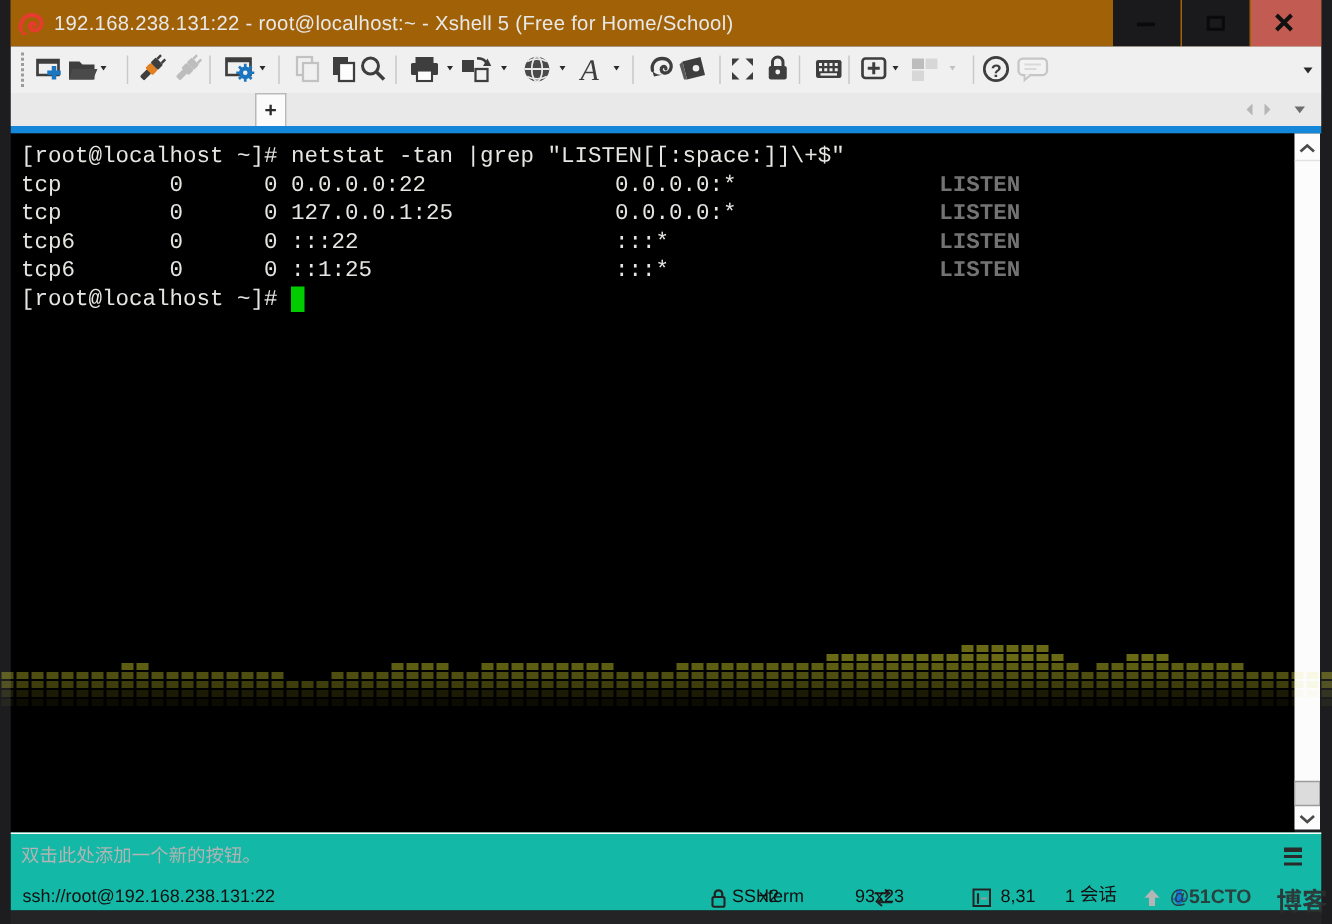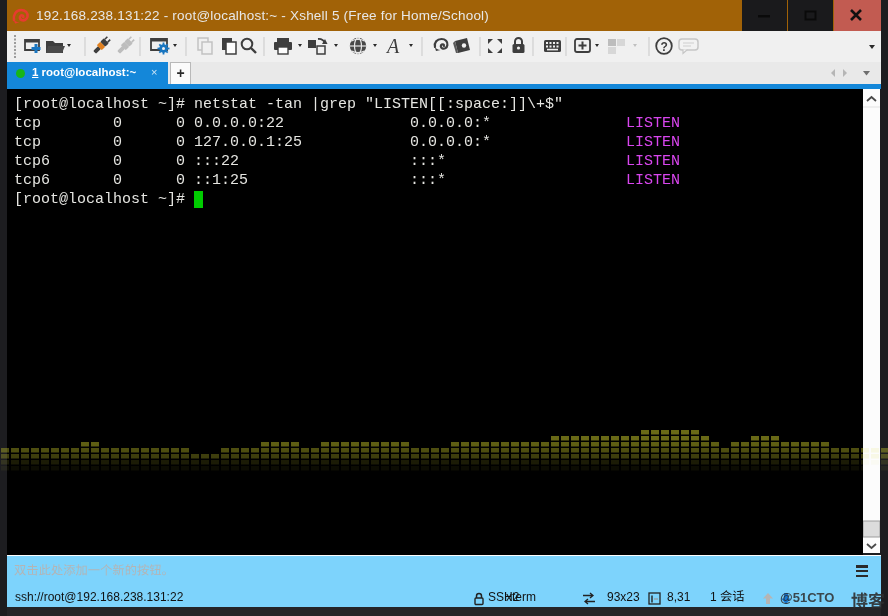--- a/index.html
+++ b/index.html
@@ -14,24 +14,24 @@
 #toolbar { position:absolute; left:7px; top:31px; width:874px; height:31px; background:#f0f0f0; }
 #tabbar { position:absolute; left:7px; top:62px; width:874px; height:22px; background:#e9e9e9; }
 #bluestripe { position:absolute; left:7px; top:84px; width:874px; height:5px; background:#1487d9; }
 #tab1 { position:absolute; left:0; top:0; width:161px; height:22px; background:#1487d9; }
 #tabdot { position:absolute; left:9px; top:7px; width:9px; height:9px; border-radius:50%; background:#17b617; }
 #tabtext { position:absolute; left:25px; top:4px; font-size:11.5px; font-weight:bold; color:#fff; }
 #tabx { position:absolute; left:144px; top:4px; font-size:11px; color:#cfe6f7; }
 #tabplus { position:absolute; left:163px; top:0px; width:21px; height:22px; background:#fbfbfb; border:1px solid #b9b9b9; border-bottom:none; color:#2a2a2a; font-size:14px; font-weight:bold; text-align:center; line-height:21px; }
 #term { position:absolute; left:7px; top:89px; width:856px; height:578px; background:#000; }
 #termpre { position:absolute; left:7px; top:6px; font-family:"Liberation Mono", monospace; font-size:15px; line-height:19px; color:#e5e5e1; white-space:pre; }
-#termpre .r { color:#d946ef; }
+#termpre .r { color:#737373;font-weight:bold; }
 #cursor { position:absolute; left:194px; top:191px; width:9px; height:17px; background:#00cc00; }
 #scroll { position:absolute; left:863px; top:89px; width:17px; height:464px; background:#fcfcfc; z-index:55; }
-#quickbar { position:absolute; left:7px; top:555px; width:874px; height:52px; background:#7dd3fc; border-top:1px solid #fdfdfd; }
+#quickbar { position:absolute; left:7px; top:555px; width:874px; height:52px; background:#14b8a6; border-top:1px solid #fdfdfd; }
 #quicktext { position:absolute; left:8px; top:7px; font-size:12px; color:#b2b2b2; }
 #burger { position:absolute; right:13px; top:9px; width:12px; height:12px; }
 #burger div { height:2.5px; background:#2a2a2a; margin-bottom:2.3px; }
 #statustext { position:absolute; left:8px; top:34px; font-size:12px; color:#111; }
 .sitem { position:absolute; top:34px; font-size:12px; color:#111;text-align:right; }
 .sicon { position:absolute; top:36px; }
 #bottomstrip { position:absolute; left:0; top:607px; width:888px; height:9px; background:#242427; }
 #sideL { position:absolute; left:0; top:0; width:7px; height:616px; background:#1d1d20; }
 #sideR { position:absolute; left:881px; top:0; width:7px; height:616px; background:#1d1d20; }
 #eqwrap { position:absolute; left:0; top:412px; width:888px; height:70px; z-index:50; }
@@ -192,25 +192,20 @@
 
 <rect x="672" y="8" width="19" height="11" rx="3" fill="#f2f2f2" stroke="#c6c6c6" stroke-width="1.5"></rect>
 <path d="M676 18.5 l0 4 l4.5 -4" fill="#f2f2f2" stroke="#c6c6c6" stroke-width="1.2"></path>
 <line x1="676" y1="12" x2="687" y2="12" stroke="#d9d9d9" stroke-width="1.4"></line>
 <line x1="676" y1="15" x2="684" y2="15" stroke="#d9d9d9" stroke-width="1.4"></line>
 
 <path d="M862 14 l6 0 l-3 4 z" fill="#2a2a2a"></path>
 </svg>
 </div>
 <div id="tabbar">
-  <div id="tab1">
-    <div id="tabdot"></div>
-    <div id="tabtext"><span style="text-decoration:underline">1</span> root@localhost:~</div>
-    <div id="tabx">×</div>
-  </div>
   <div id="tabplus">+</div>
   <svg id="tabnavsvg" width="60" height="22" viewBox="0 0 60 22" style="position:absolute;left:814px;top:0">
     <path d="M14 7 L10 11 L14 15 Z" fill="#b6b6b6"></path>
     <path d="M22 7 L26 11 L22 15 Z" fill="#b6b6b6"></path>
     <path d="M42 9 l7 0 l-3.5 4.5 Z" fill="#6e6e6e"></path>
   </svg>
 </div>
 <div id="bluestripe"></div>
 <div id="term">
 <pre id="termpre">[root@localhost ~]# netstat -tan |grep "LISTEN[[:space:]]\+$"
@@ -248,21 +243,21 @@
   <svg class="sicon" style="left:466px" width="12" height="14" viewBox="0 0 12 14">
       <path d="M3.5 6 v-2 a2.5 2.5 0 0 1 5 0 v2" fill="none" stroke="#222" stroke-width="1.5"></path>
       <rect x="2" y="6" width="8" height="6.5" rx="1" fill="none" stroke="#222" stroke-width="1.4"></rect>
     </svg>
   <div class="sitem" style="left:481px">SSH2</div>
   <div class="sitem" style="left:499px">xterm</div>
   <svg class="sicon" style="left:575px" width="14" height="13" viewBox="0 0 14 13">
       <path d="M1 3.5 h9 M8 1 l3 2.5 l-3 2.5" fill="none" stroke="#222" stroke-width="1.3"></path>
       <path d="M13 9.5 h-9 M6 7 l-3 2.5 l3 2.5" fill="none" stroke="#222" stroke-width="1.3"></path>
     </svg>
-  <div class="sitem" style="left:600px">93x23</div>
+  <div class="sitem" style="left:563px">93x23</div>
   <svg class="sicon" style="left:641px" width="13" height="13" viewBox="0 0 13 13">
       <rect x="1" y="1" width="11" height="11" fill="none" stroke="#222" stroke-width="1.3"></rect>
       <line x1="4" y1="3.5" x2="4" y2="10.5" stroke="#222" stroke-width="1.4"></line>
       <line x1="6" y1="7" x2="10" y2="7" stroke="#999" stroke-width="1.2"></line>
     </svg>
   <div class="sitem" style="left:660px">8,31</div>
   <div class="sitem" style="left:703px">1</div>
   <svg class="sicon" style="left:755px" width="12" height="13" viewBox="0 0 12 13">
       <path d="M6 1 L11 6.5 L8 6.5 L8 12 L4 12 L4 6.5 L1 6.5 Z" fill="#b5b5b5"></path>
     </svg>

